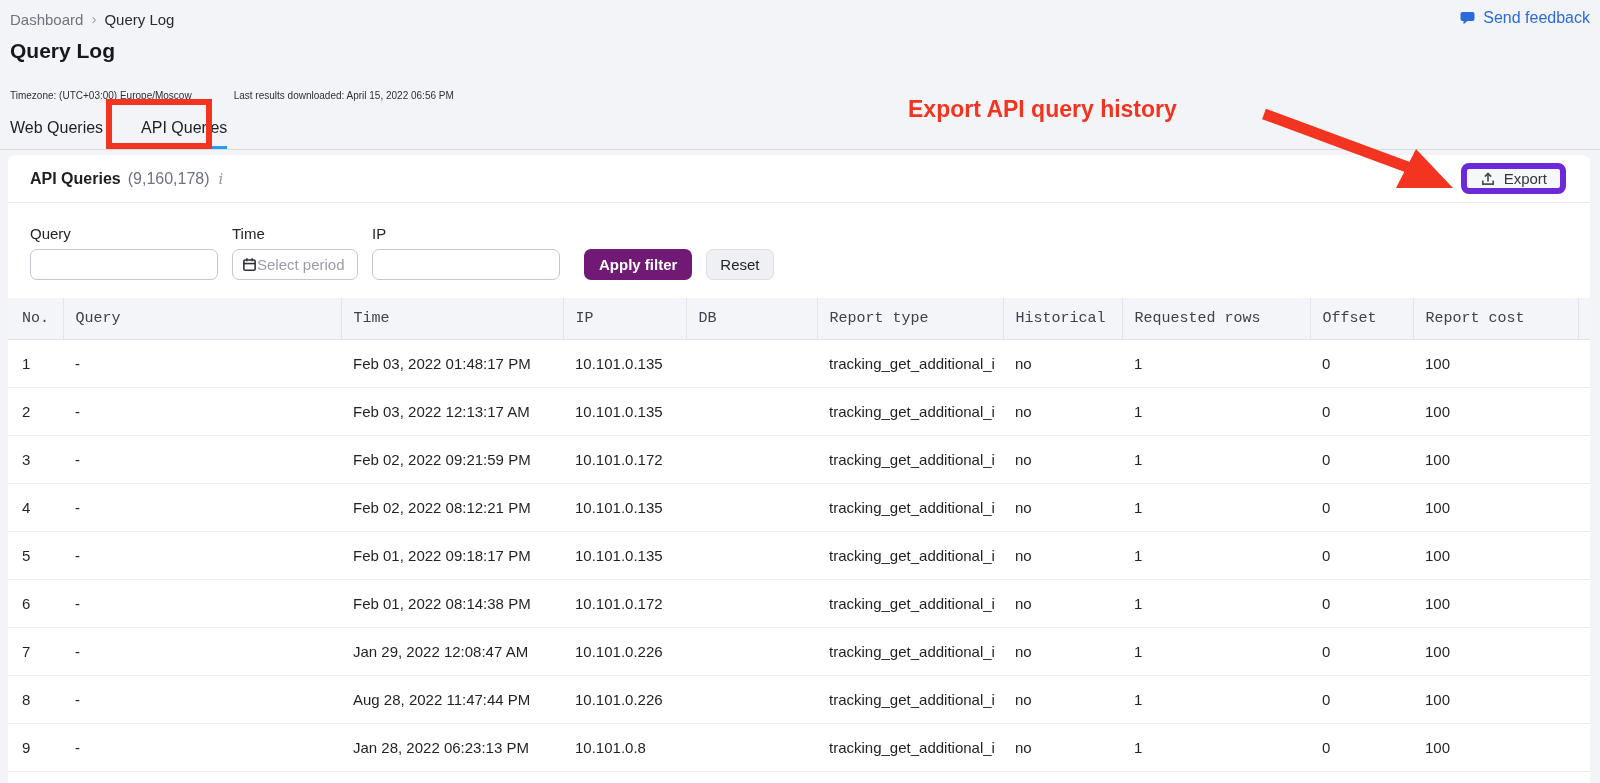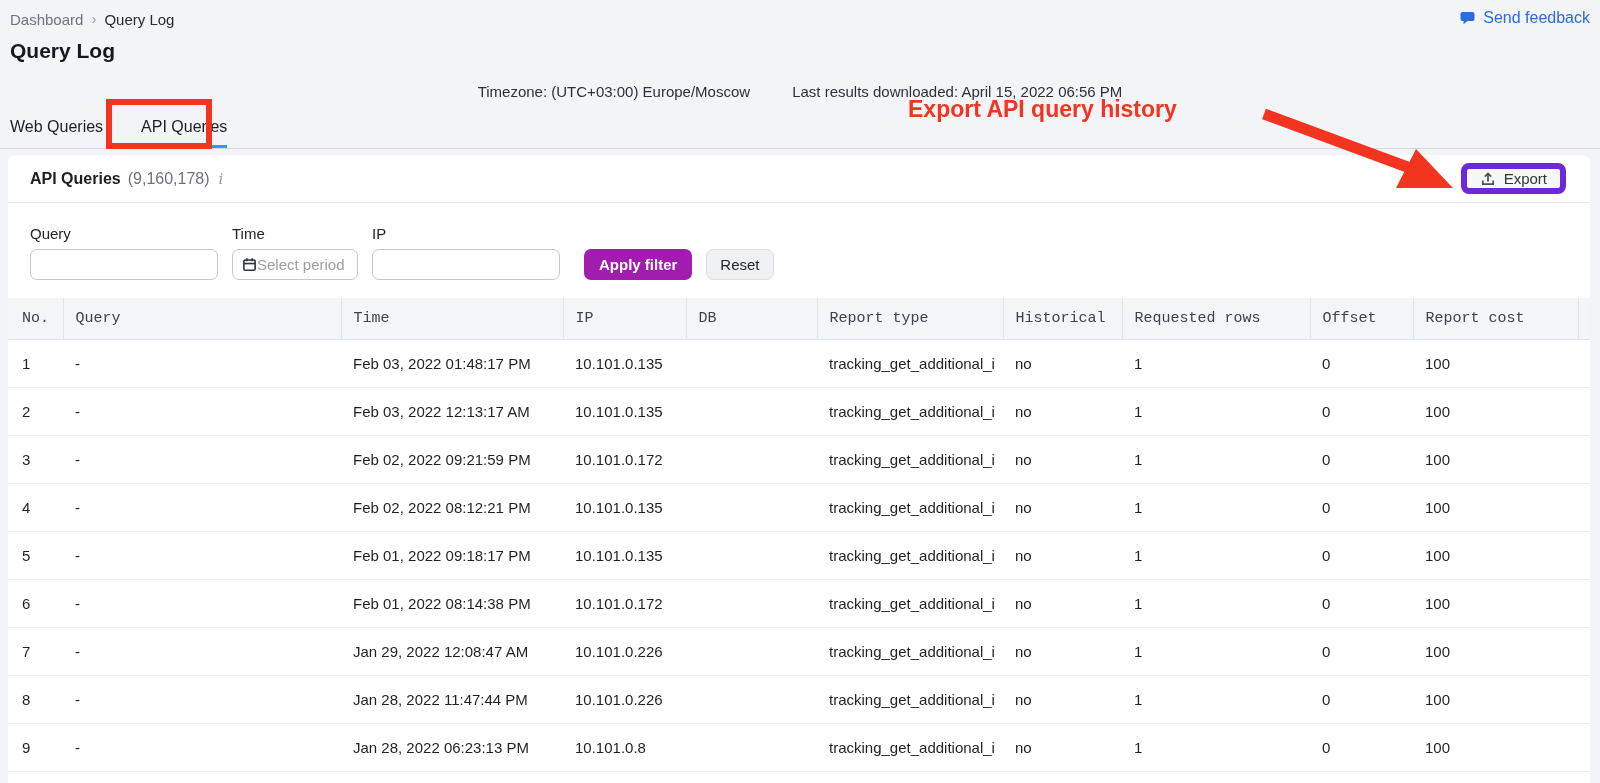--- a/index.html
+++ b/index.html
@@ -10,21 +10,21 @@
 
   
   .top { padding:8px 10px 0 10px; }
   .breadcrumb { display:flex; align-items:flex-end; gap:8px; font-size:15px; height:20px; }
   .crumb-parent { color:#70737f; cursor:pointer; }
   .crumb-sep { color:#9a9daa; font-size:15px; transform:translateY(-1px); }
   .crumb-current { color:#2a2b32; }
   .send-feedback { position:absolute; top:9px; right:10px; display:flex; align-items:center; gap:7px;
                    color:#2b6cd9; font-size:16px; cursor:pointer; }
   .page-title { margin-top:11px; font-size:21px; font-weight:bold; color:#17181d; }
-  .meta-row { margin-top:20px; font-size:15px; color:#2e2f37; display:flex; gap:42px;justify-content:center; }
+  .meta-row { margin-top:27px; font-size:10px; color:#2e2f37; display:flex; gap:42px; }
 
   
   .tabs { margin-top:18px; display:flex; gap:30px; padding-left:0; border-bottom:1px solid #d8dae2;
           width:1600px; margin-left:-10px; padding-left:10px; }
   .tab { font-size:16px; color:#1e1f26; padding-bottom:12px; cursor:pointer; position:relative; }
   .tab.active { font-weight:normal; }
   .tab.active::after { content:""; position:absolute; left:0; right:0; bottom:0; height:3px; background:#2d9af5; }
   .tab.api { margin-left:8px; }
 
   
@@ -51,21 +51,21 @@
   
   .filters { padding:22px 22px 18px 22px; display:flex; align-items:flex-end; gap:14px; }
   .filter-field { display:flex; flex-direction:column; gap:7px; }
   .filter-label { font-size:15px; color:#23242b; }
   .text-input { width:188px; height:31px; border:1px solid #c4c7d0; border-radius:7px;
                 font-size:15px; padding:0 10px; color:#1d1e24; outline:none; background:#fff; }
   .time-select { width:126px; height:31px; border:1px solid #c4c7d0; border-radius:7px;
                  background:#fff; display:flex; align-items:center; padding:0 9px;
                  cursor:pointer; }
   .time-placeholder { font-size:15px; color:#9a9daa; white-space:nowrap; }
-  .btn-apply { height:31px; padding:0 15px; margin-left:10px; background:#a21caf; border:none;
+  .btn-apply { height:31px; padding:0 15px; margin-left:10px; background:#701a75; border:none;
                border-radius:7px; color:#fff; font-size:15px; font-weight:bold; cursor:pointer; }
   .btn-reset { height:31px; padding:0 13px; background:#eef0f3; border:1px solid #dcdee4;
                border-radius:7px; color:#23242a; font-size:15px; cursor:pointer; }
 
   
   table { border-collapse:collapse; table-layout:fixed; width:1582px; font-size:15px; }
   thead th { background:#f4f5f9; height:41px; text-align:left; font-weight:normal; color:#3f414c;
              padding:0 8px 0 12px; border-bottom:1px solid #e2e4eb; white-space:nowrap; overflow:hidden;font-family:Liberation Mono, monospace; }
   thead th + th { border-left:1px solid #e3e5ec; }
   thead th:first-child { padding-left:14px; }
@@ -272,21 +272,21 @@
             <td>tracking_get_additional_i</td>
             <td>no</td>
             <td>1</td>
             <td>0</td>
             <td>100</td>
             <td></td>
           </tr>
           <tr>
             <td>8</td>
             <td>-</td>
-            <td>Jan 28, 2022 11:47:44 PM</td>
+            <td>Aug 28, 2022 11:47:44 PM</td>
             <td>10.101.0.226</td>
             <td></td>
             <td>tracking_get_additional_i</td>
             <td>no</td>
             <td>1</td>
             <td>0</td>
             <td>100</td>
             <td></td>
           </tr>
           <tr>

